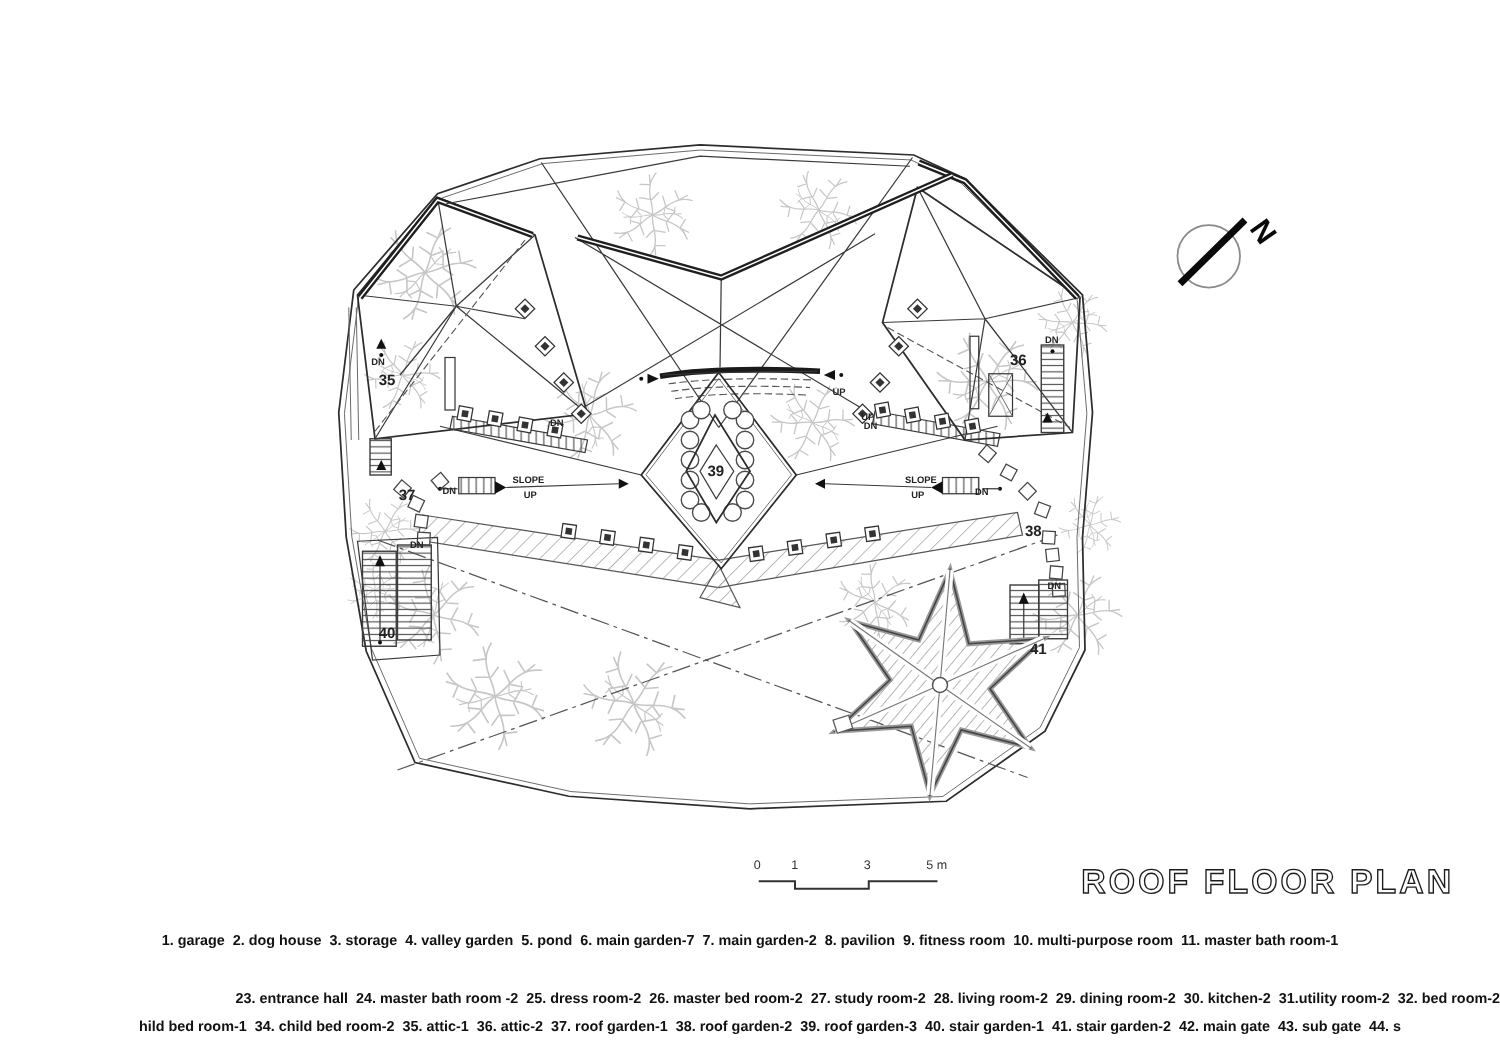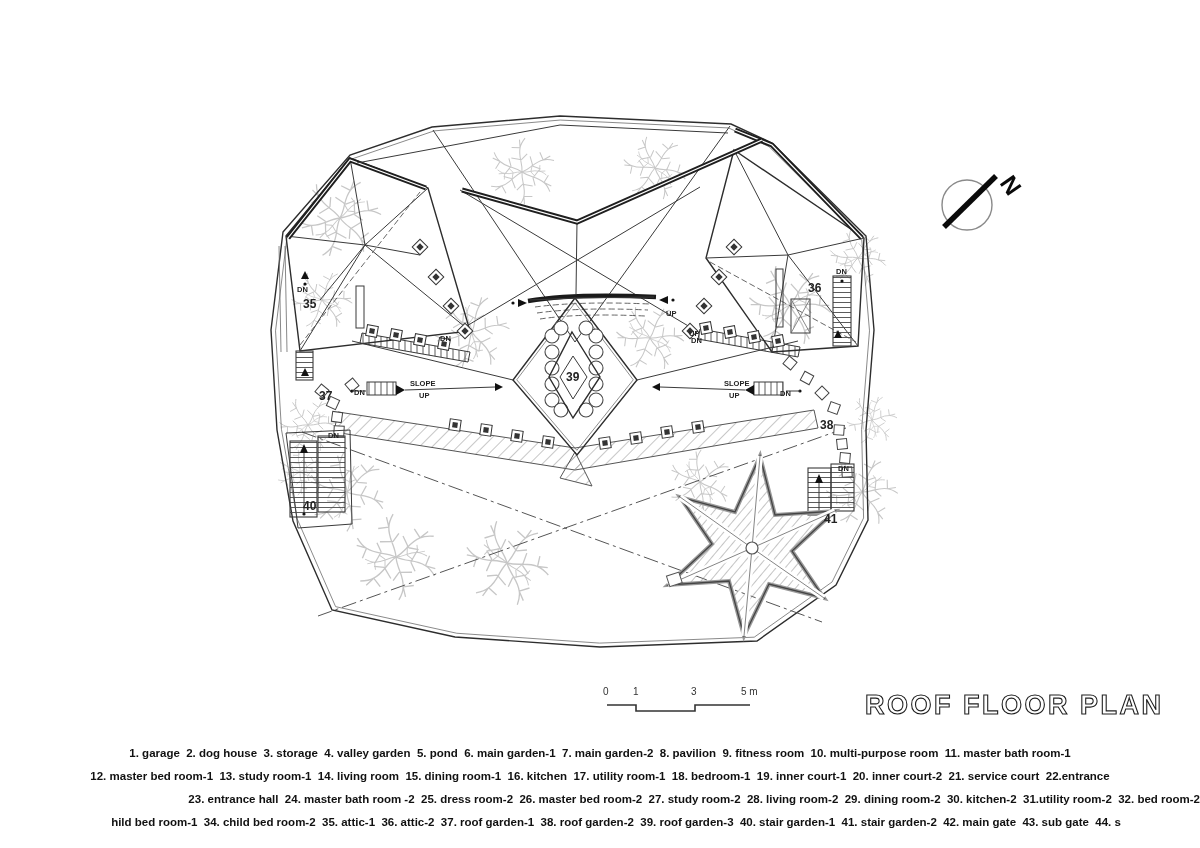--- a/index.html
+++ b/index.html
@@ -315,17 +315,16 @@
     <path d="M607,705 H636 V711 H695 V705 H750" fill="none" stroke="#333" stroke-width="1.6"></path>
     <text class="tick" x="603" y="695">0</text>
     <text class="tick" x="633" y="695">1</text>
     <text class="tick" x="691" y="695">3</text>
     <text class="tick" x="741" y="695">5 m</text>
   </g>
 
   <text class="title-txt" x="865" y="714">ROOF FLOOR PLAN</text>
 </svg>
 
-<div class="legend lg-center" style="top:742px;">1. garage  2. dog house  3. storage  4. valley garden  5. pond  6. main garden-1  7. main garden-2  8. pavilion  9. fitness room  10. multi-purpose room  11. master bath room-1</div>
-<div class="legend lg-center" style="top:765px;">12. master bed room-1  13. study room-1  14. living room  15. dining room-1  16. kitchen  17. utility room-1  18. bedroom-1  19. inner court-1  20. inner court-2  21. service court  22.entrance</div>
+<div class="legend lg-center" style="top:742px;">1. garage  2. dog house  3. storage  4. valley garden  5. pond  6. main garden-7  7. main garden-2  8. pavilion  9. fitness room  10. multi-purpose room  11. master bath room-1</div>
 <div class="legend lg-center" style="top:788px;text-align:right;">23. entrance hall  24. master bath room -2  25. dress room-2  26. master bed room-2  27. study room-2  28. living room-2  29. dining room-2  30. kitchen-2  31.utility room-2  32. bed room-2</div>
 <div class="legend lg-left" style="top:811px;">hild bed room-1  34. child bed room-2  35. attic-1  36. attic-2  37. roof garden-1  38. roof garden-2  39. roof garden-3  40. stair garden-1  41. stair garden-2  42. main gate  43. sub gate  44. s</div>
 </div>
 
 </body></html>

